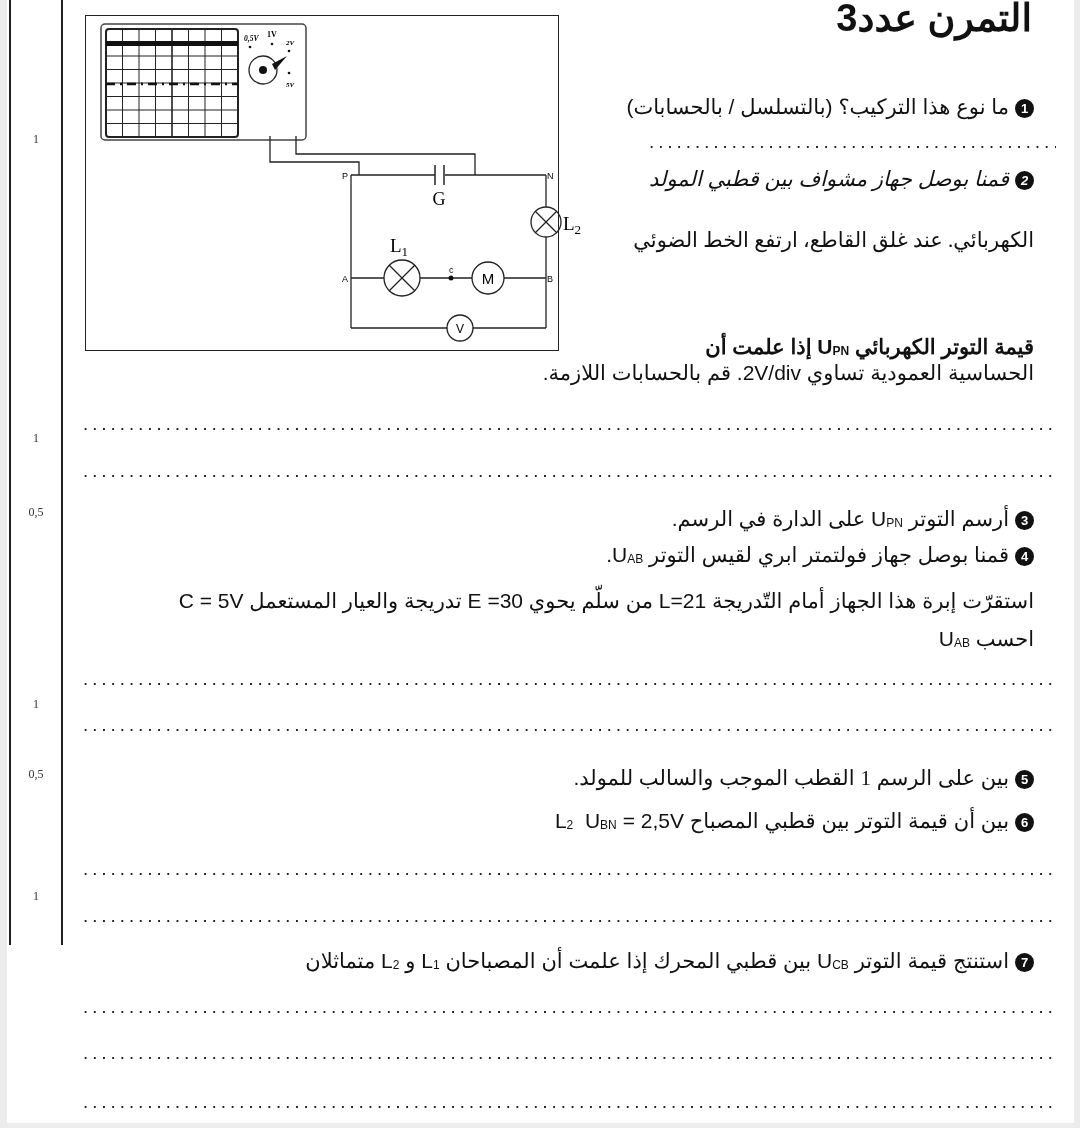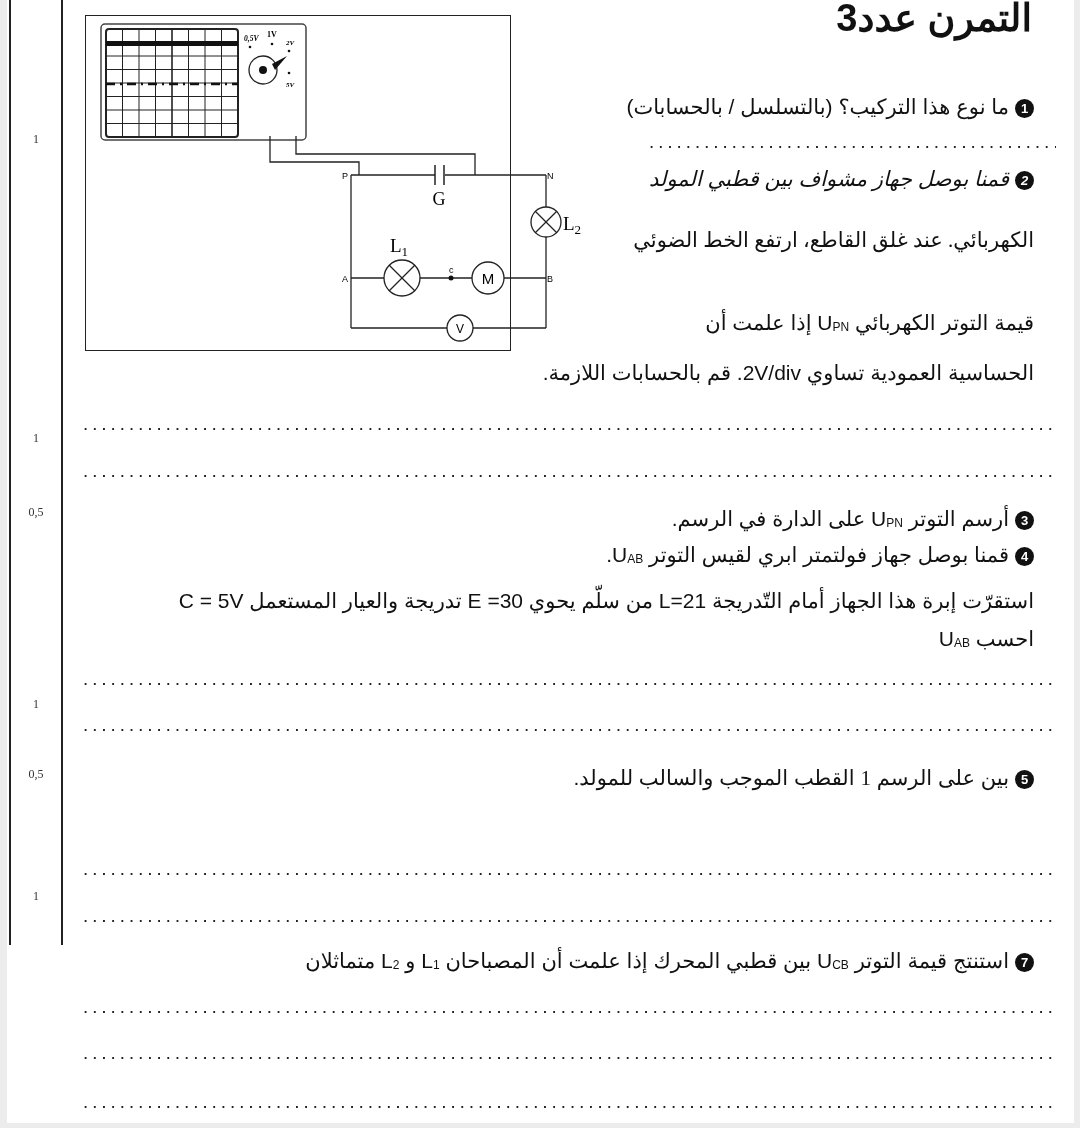--- a/index.html
+++ b/index.html
@@ -37,21 +37,21 @@
     }
     .dots-short { left: 640px; right: 18px; }
     .num {
       display: inline-block; width: 19px; height: 19px; border-radius: 50%;
       background: #111; color: #fff; font-size: 13px; font-weight: bold; text-align: center;
       line-height: 19px; vertical-align: 1px; margin-left: 6px;
     }
     sub.s { font-size: 12px; vertical-align: -1px; }
     .latin { direction: ltr; unicode-bidi: embed; }
     .figure {
-      position: absolute; left: 78px; top: 15px; width: 426px; height: 336px;
+      position: absolute; left: 78px; top: 15px; width: 474px; height: 336px;
       border: 1.5px solid #222; box-sizing: border-box; background: #fff;
     }
     .figure svg { position: absolute; left: 0; top: 0; }
   </style>
 </head>
 <body>
 
 <div class="page">
   <div class="margin-line ml1"></div>
   <div class="margin-line ml2"></div>
@@ -145,21 +145,21 @@
 
   <div class="line rtl" style="top:96px;">
     <span class="num">1</span><span>ما نوع هذا التركيب؟ (بالتسلسل / بالحسابات)</span>
   </div>
   <div class="dots dots-short" style="top:145px;"></div>
 
   <div class="line rtl" style="top:168px;font-style:italic;">
     <span class="num">2</span><span>قمنا بوصل جهاز مشواف بين قطبي المولد</span>
   </div>
   <div class="line rtl" style="top:230px;font-family:Liberation Serif, serif;">الكهربائي. عند غلق القاطع، ارتفع الخط الضوئي</div>
-  <div class="line rtl" style="top:312px;">
+  <div class="line rtl" style="top:336px;font-weight:bold;">
     <span>قيمة التوتر الكهربائي</span>
     <span class="latin"><span>U</span><sub class="s">PN</sub></span>
     <span>إذا علمت أن</span>
   </div>
   <div class="line rtl" style="top:362px;">
     <span>الحساسية العمودية تساوي</span>
     <span class="latin">2V/div</span><span>. قم بالحسابات اللازمة.</span>
   </div>
   <div class="dots" style="top:427px;"></div>
   <div class="dots" style="top:474px;"></div>
@@ -188,20 +188,25 @@
   </div>
   <div class="dots" style="top:682px;"></div>
   <div class="dots" style="top:728px;"></div>
 
   <div class="line rtl" style="top:767px;">
     <span class="num">5</span><span>بين على الرسم</span>
     <span style="font-family:'Liberation Serif',serif;">1</span>
     <span>القطب الموجب والسالب للمولد.</span>
   </div>
 
+  <div class="line rtl" style="top:810px;">
+    <span class="num">6</span><span>بين أن قيمة التوتر بين قطبي المصباح</span>
+    <span class="latin"><span>L</span><sub class="s">2</sub></span>
+    &nbsp;<span class="latin"><span>U</span><sub class="s">BN</sub> <span>= 2,5V</span></span>
+  </div>
   <div class="dots" style="top:872px;"></div>
   <div class="dots" style="top:919px;"></div>
 
   <div class="line rtl" style="top:950px;">
     <span class="num">7</span><span>استنتج قيمة التوتر</span>
     <span class="latin"><span>U</span><sub class="s">CB</sub></span>
     <span>بين قطبي المحرك إذا علمت أن المصباحان</span>
     <span class="latin"><span>L</span><sub class="s">1</sub></span>
     <span>و</span>
     <span class="latin"><span>L</span><sub class="s">2</sub></span>

